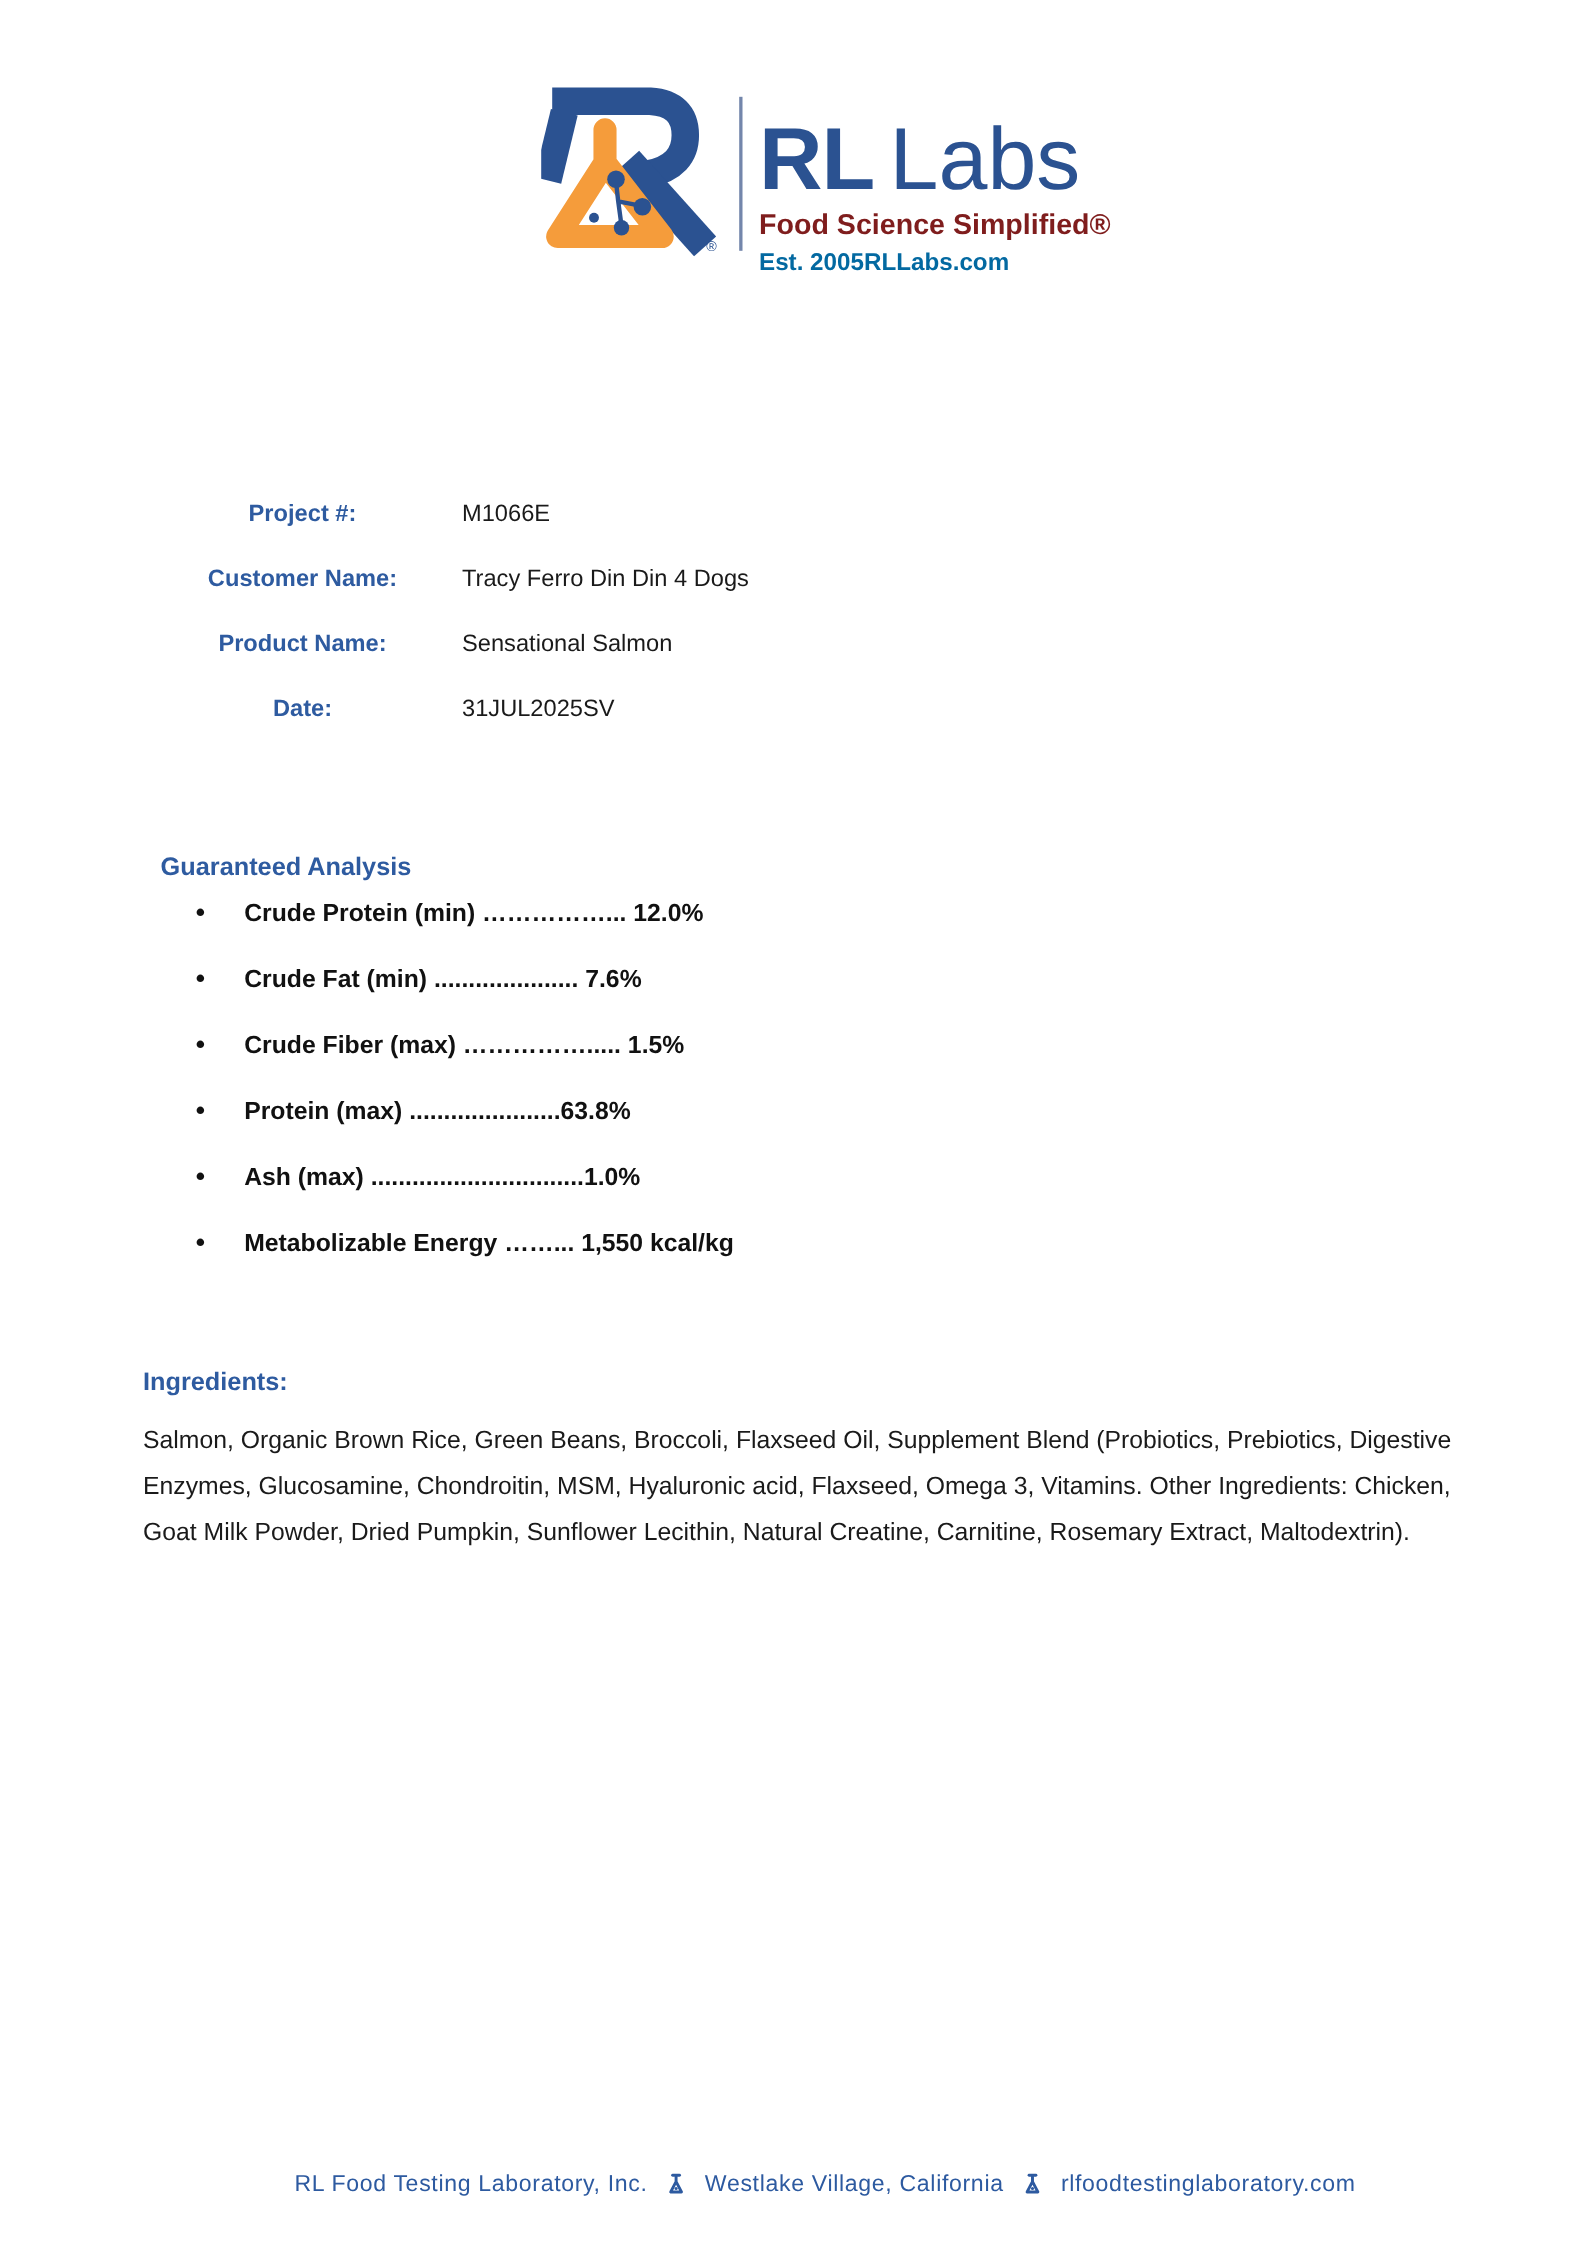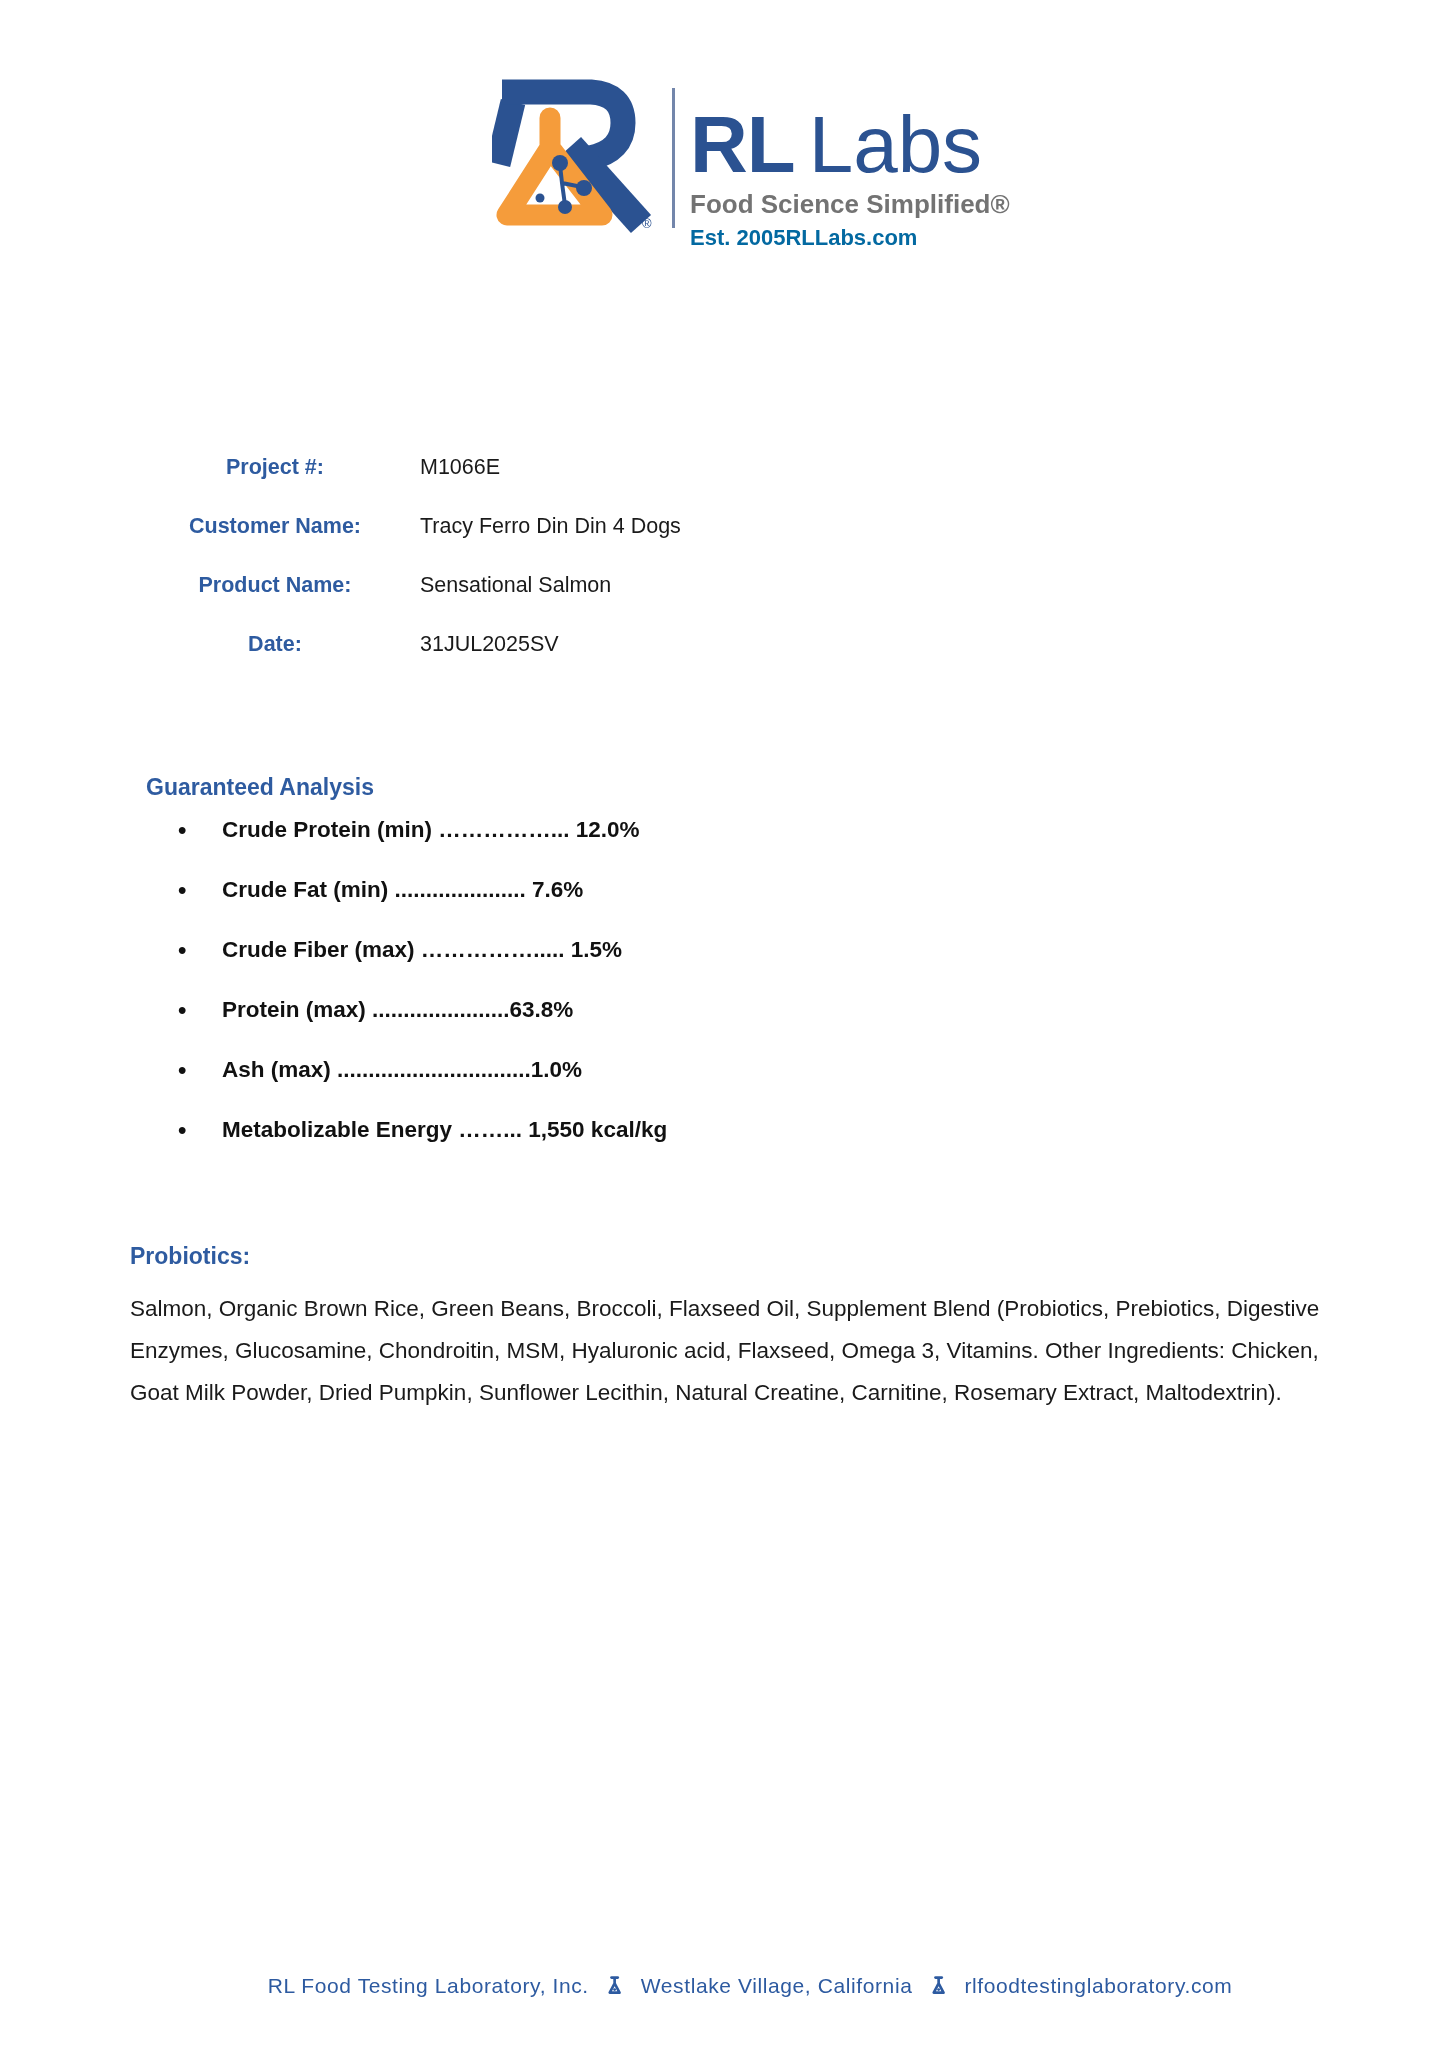--- a/index.html
+++ b/index.html
@@ -25,21 +25,21 @@
   .logo-text {
     position: absolute; left: 690px; top: 78px; width: 325px;
   }
   .logo-name {
     font-size: 80px; line-height: 84px; color: #2b5291;
     white-space: nowrap; letter-spacing: -1px; margin-top: 25px;
   }
   .logo-name .rl { font-weight: 700; }
   .logo-name .labs { font-weight: 400; margin-left: 14px; letter-spacing: 0; }
   .logo-tagline {
-    margin-top: 2px; font-size: 26px; font-weight: 700; color: #737373;
+    margin-top: 2px; font-size: 26px; font-weight: 700; color: #7f1d1d;
     white-space: nowrap;
   }
   .logo-sub {
     margin-top: 5px; display: flex; 
     font-size: 22px; font-weight: 700; color: #0369a1;
   }
 
   
   .title {
     position: absolute; top: 298px; left: 757px;
@@ -156,21 +156,21 @@
   <h2 class="ga-heading">Guaranteed Analysis</h2>
   <ul class="ga-list">
     <li><span class="bullet-dot"></span><span>Crude Protein (min) ……………... 12.0%</span></li>
     <li><span class="bullet-dot"></span><span>Crude Fat (min) ..................... 7.6%</span></li>
     <li><span class="bullet-dot"></span><span>Crude Fiber (max) ……………..... 1.5%</span></li>
     <li><span class="bullet-dot"></span><span>Protein (max) ......................63.8%</span></li>
     <li><span class="bullet-dot"></span><span>Ash (max) ...............................1.0%</span></li>
     <li><span class="bullet-dot"></span><span>Metabolizable Energy ……... 1,550 kcal/kg</span></li>
   </ul>
 
-  <h2 class="ing-heading">Probiotics:</h2>
+  <h2 class="ing-heading">Ingredients:</h2>
   <p class="ing-body">Salmon, Organic Brown Rice, Green Beans, Broccoli, Flaxseed Oil, Supplement Blend (Probiotics, Prebiotics, Digestive Enzymes, Glucosamine, Chondroitin, MSM, Hyaluronic acid, Flaxseed, Omega 3, Vitamins. Other Ingredients: Chicken, Goat Milk Powder, Dried Pumpkin, Sunflower Lecithin, Natural Creatine, Carnitine, Rosemary Extract, Maltodextrin).</p>
 
   <footer class="footer">
     <span>RL Food Testing Laboratory, Inc.</span>
     <svg class="sep-icon" width="16" height="22" viewBox="0 0 18 24" aria-hidden="true">
       <path d="M 9 4 L 9 9 L 3.5 19.5 L 14.5 19.5 L 9 9" fill="none" stroke="#2d5aa0" stroke-width="3" stroke-linejoin="round" stroke-linecap="round"></path>
       <path d="M 5.5 2.5 H 12.5" stroke="#2d5aa0" stroke-width="3" stroke-linecap="round" fill="none"></path>
       <circle cx="9" cy="16" r="1.6" fill="#2d5aa0"></circle>
     </svg>
     <span>Westlake Village, California</span>

